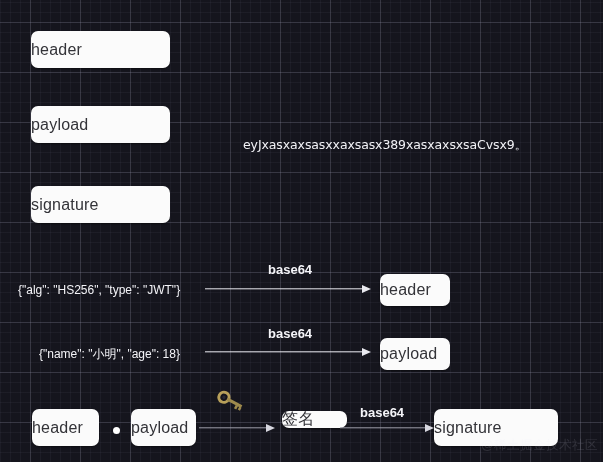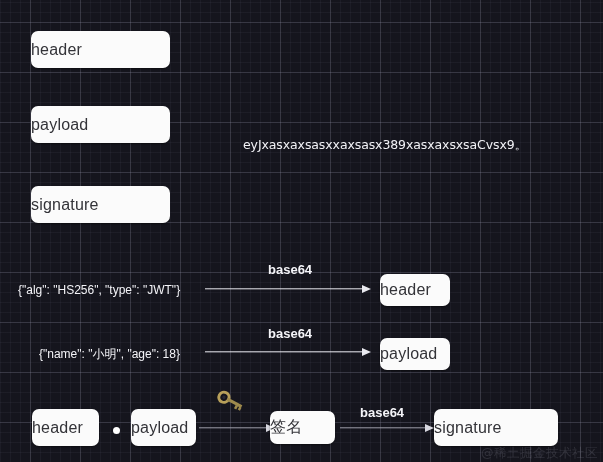--- a/index.html
+++ b/index.html
@@ -82,21 +82,20 @@
     background: #ffffff;
   }
   .keyicon { position: absolute; }
   .watermark {
     position: absolute;
     color: rgba(235,235,245,0.13);
     font-size: 12.5px;
     font-family: "DejaVu Sans", sans-serif;
     white-space: nowrap;
     letter-spacing: 0.5px;
-    margin-top: 8px;
   }
 </style>
 </head>
 <body>
 
 <div id="canvas">
 
   <div class="wbox" style="left:31px; top:31px; width:139px; height:37px;">
     <span>header</span>
   </div>
@@ -150,21 +149,21 @@
         <rect x="25" y="14" width="2.4" height="3.4" fill="#9e8a4d"></rect>
       </g>
     </svg>
   </div>
 
   <div class="arrow gray" style="left:199px; top:423px; width:76px; height:10px;">
     <div class="shaft" style="width:67px;"></div>
     <div class="head"></div>
   </div>
 
-  <div class="wbox" style="left:270px; top:411px; width:65px; height:33px;">
+  <div class="wbox" style="left:282px; top:411px; width:65px; height:17px;">
     <span>签名</span>
   </div>
 
   <div class="arrowlabel" style="left:360px; top:405px;">base64</div>
   <div class="arrow gray" style="left:340px; top:423px; width:94px; height:10px;">
     <div class="shaft" style="width:85px;"></div>
     <div class="head"></div>
   </div>
 
   <div class="wbox" style="left:434px; top:409px; width:124px; height:37px;">

